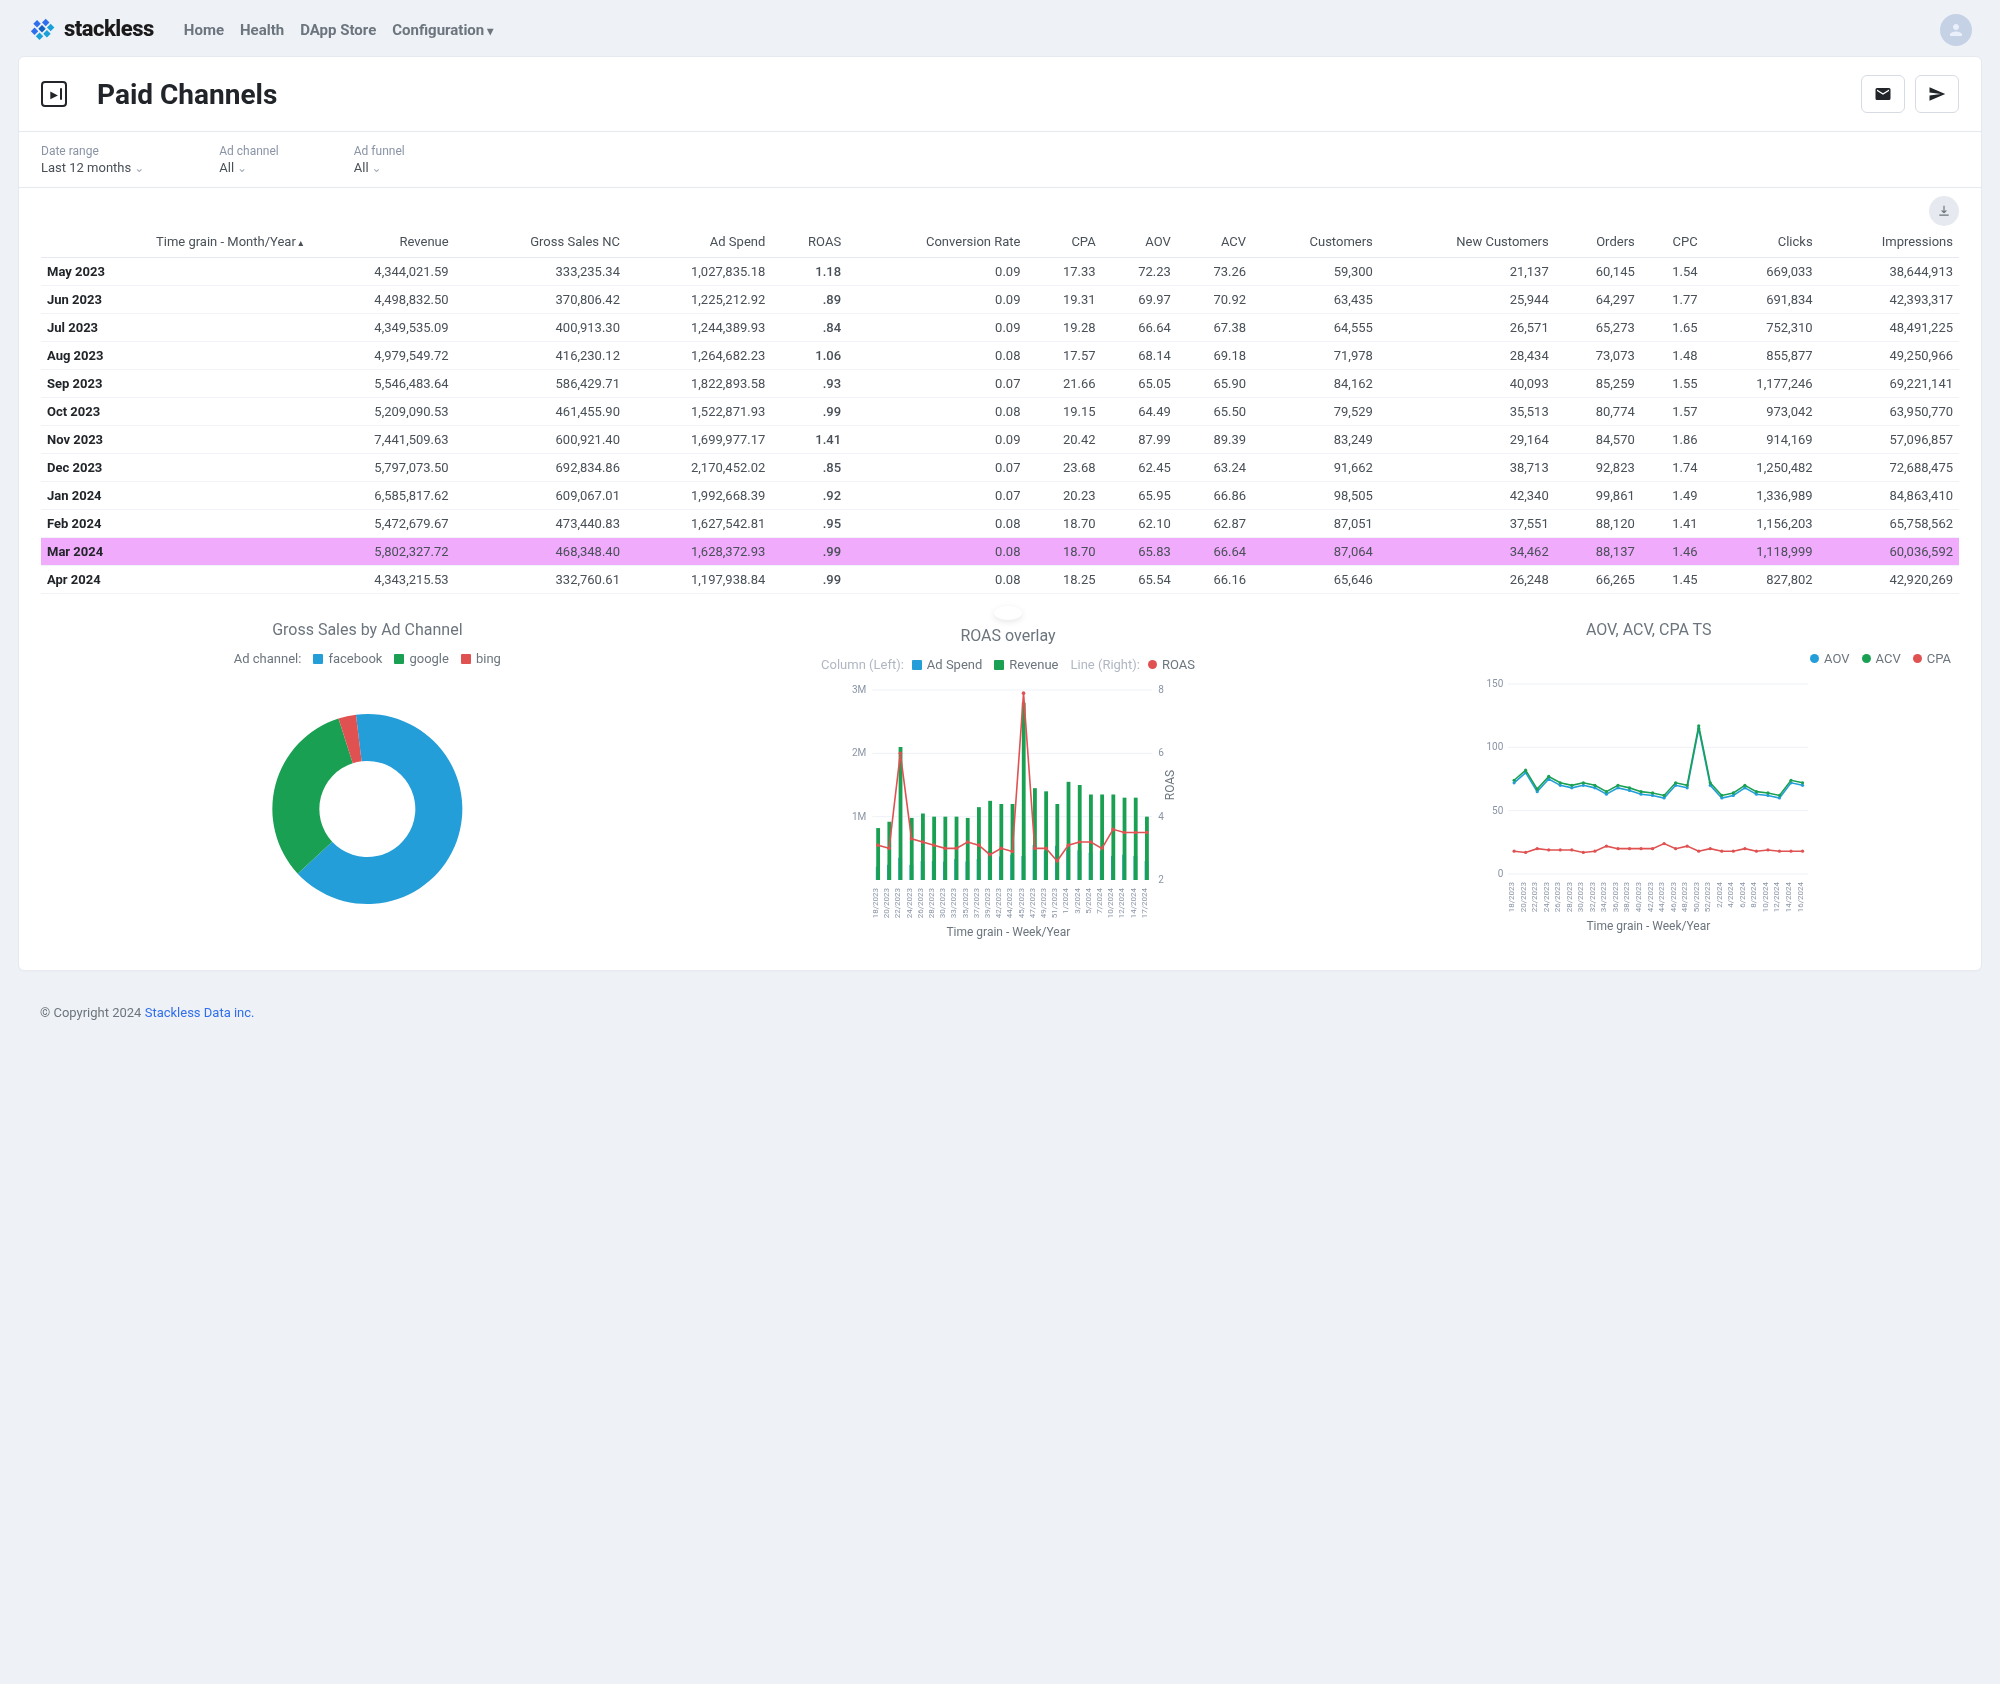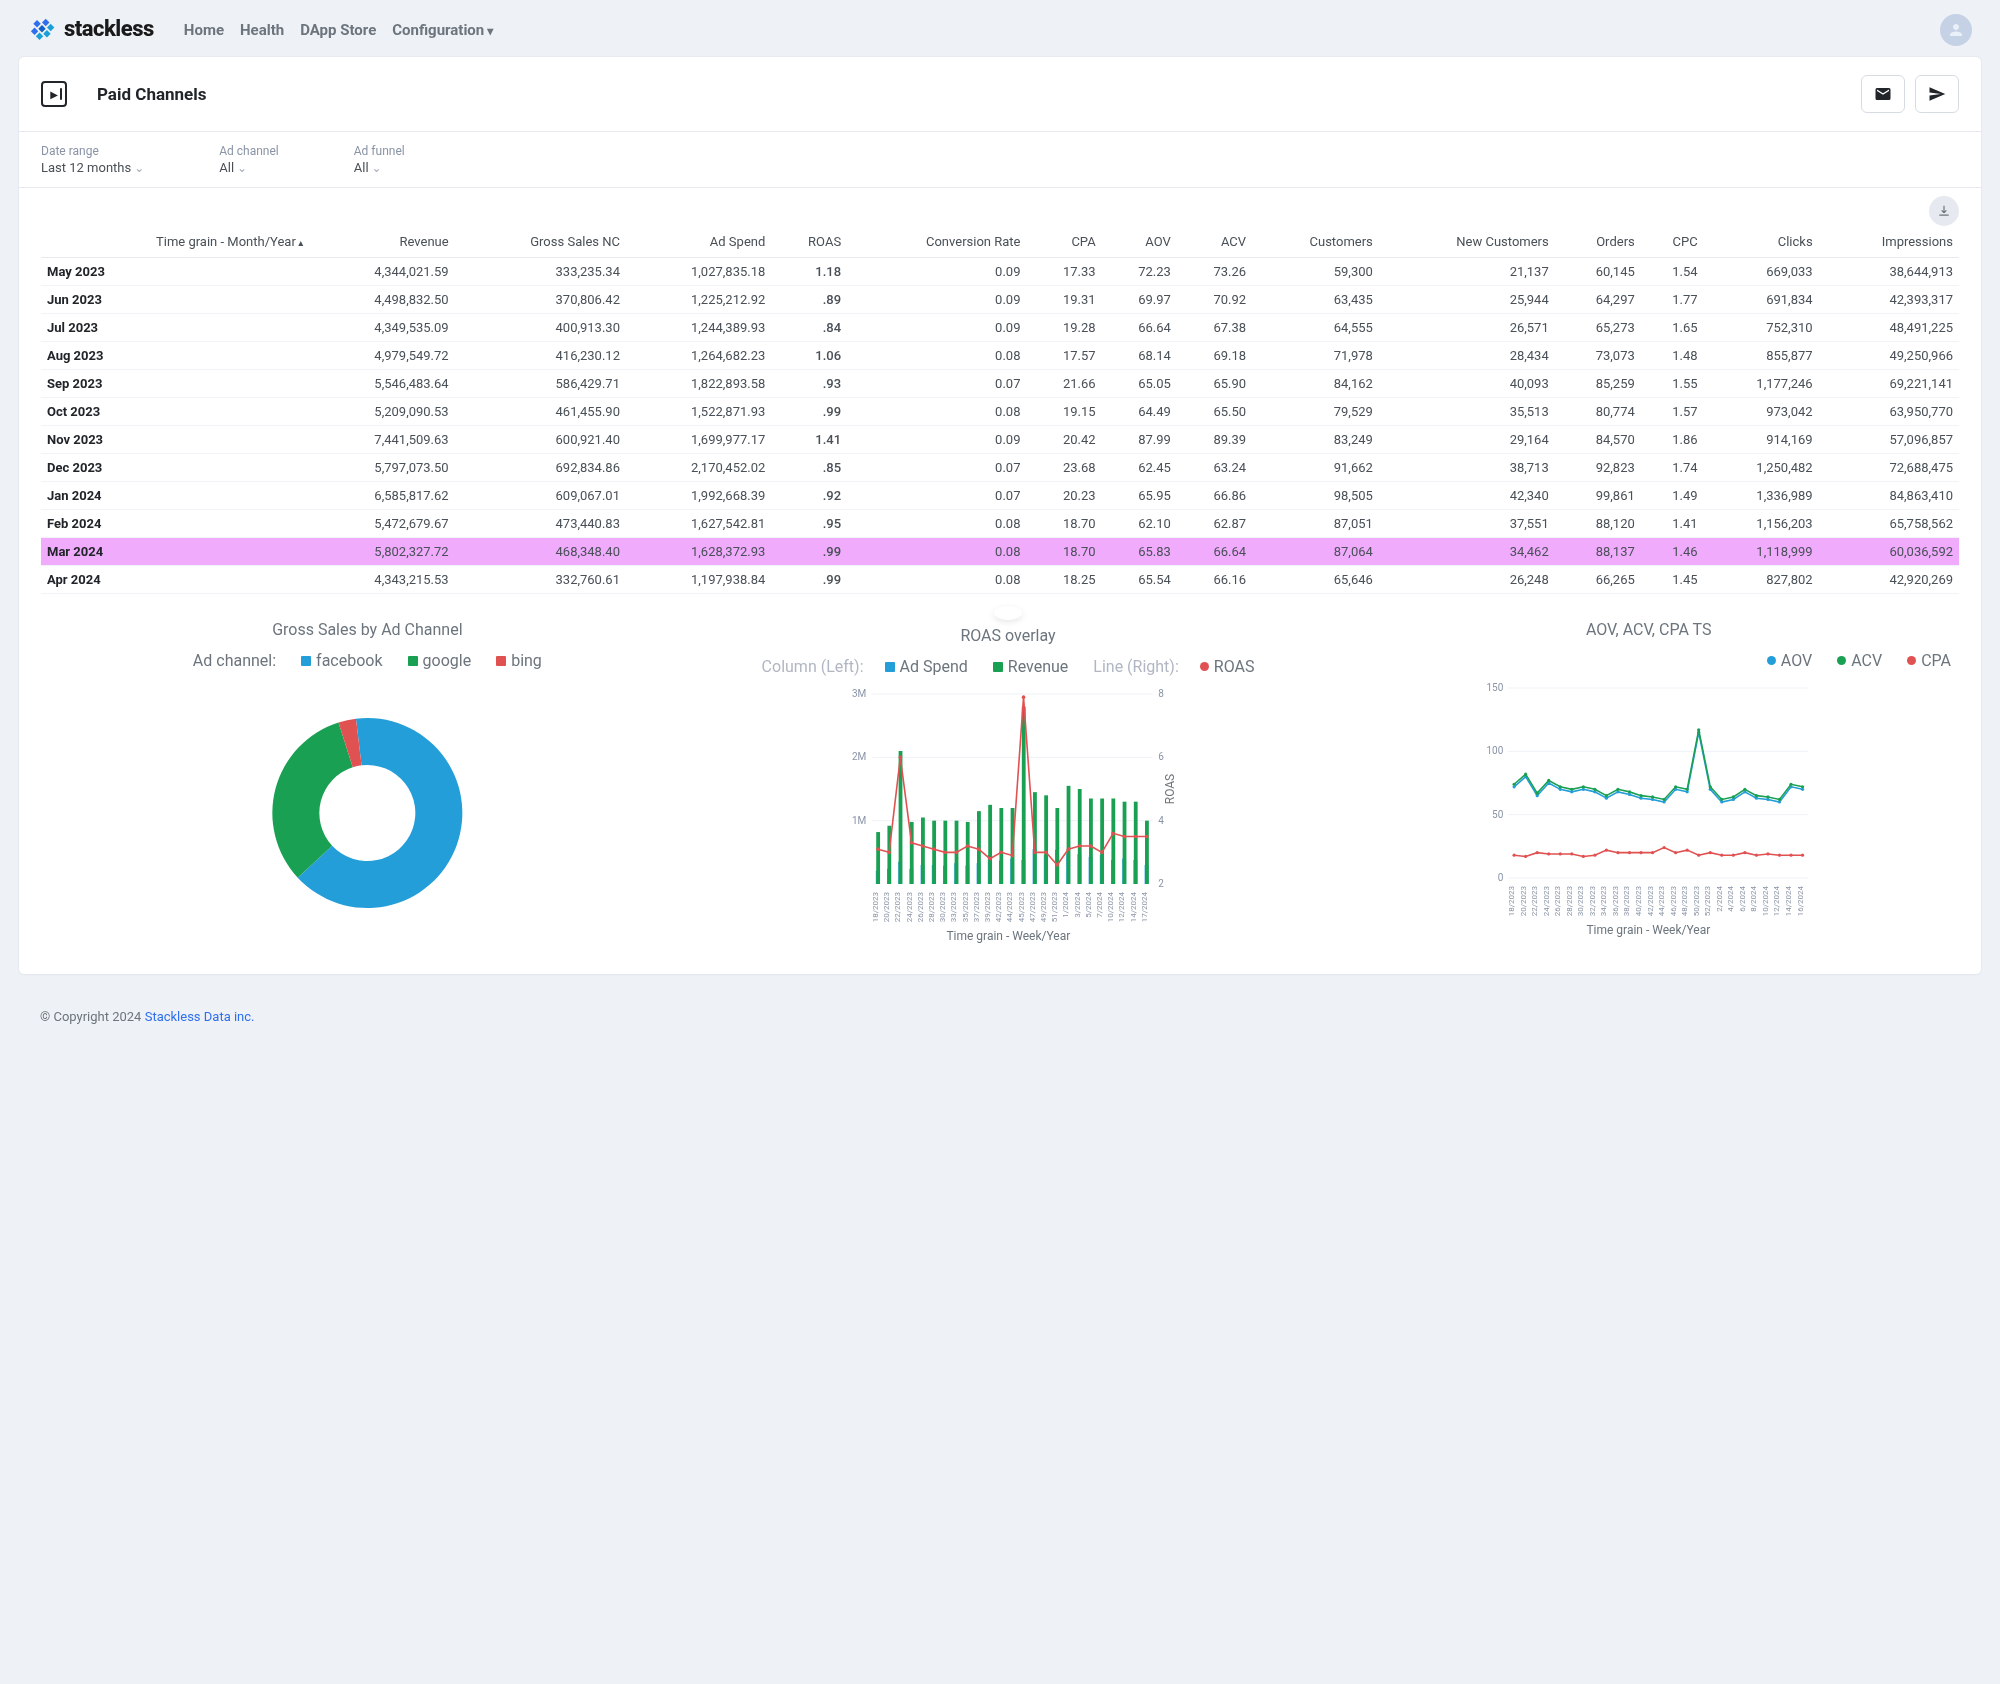--- a/index.html
+++ b/index.html
@@ -41,21 +41,21 @@
     padding: 18px 22px;
     border-bottom: 1px solid #e6e9ef;
   }
   .exec-icon {
     width: 26px; height: 26px; border: 2px solid #212529; border-radius: 4px;
     display: flex; align-items: center; justify-content: center;
     margin-right: 30px;
   }
   .exec-icon::before { content: "▶"; font-size: 10px; color: #212529; position: relative; left: 1px; }
   .exec-icon::after { content: ""; width: 2px; height: 12px; background: #212529; position: relative; left: 3px; border-radius: 1px; }
-  h1.page-title { font-size: 17px; font-weight: 700; color: #212529; }
+  h1.page-title { font-size: 28px; font-weight: 700; color: #212529; }
   .btn-icon {
     width: 44px; height: 38px; border: 1px solid #d6dbe4; border-radius: 6px;
     background: #fff; display: flex; align-items: center; justify-content: center;
     margin-left: 10px; cursor: pointer;
   }
   .btn-icon svg { width: 18px; height: 18px; fill: #212529; }
 
   .filters {
     display: flex; gap: 75px;
     padding: 12px 22px;
@@ -101,21 +101,21 @@
   table.data td:first-child { text-align: left; font-weight: 700; color: #212529; }
   table.data tbody tr.hl { background: #f0abfc; }
   .roas-green { color: #1aa053; font-weight: 500; }
   .roas-red { color: #e05252; font-weight: 500; }
 
   .charts-row {
     display: flex; gap: 20px; padding: 0 22px 30px 38px;
   }
   .chart-col { flex: 1; display: flex; flex-direction: column; align-items: center; }
   .chart-title { font-size: 16px; color: #6c757d; margin-bottom: 12px; }
-  .legend { font-size: 16px; color: #6c757d; margin-bottom: 8px; display:flex; gap:25px; justify-content:center; flex-wrap:wrap; }
+  .legend { font-size: 13px; color: #6c757d; margin-bottom: 8px; display:flex; gap:12px; justify-content:center; flex-wrap:wrap; }
   .legend .grp { color:#b0b7c3; margin-right:-4px; }
   .leg-item { display:inline-flex; align-items:center; gap:5px; }
   .sq { width:10px; height:10px; display:inline-block; border-radius:1px; }
   .dot { width:9px; height:9px; display:inline-block; border-radius:50%; }
   .c-blue { background:#249ed9; }
   .c-green { background:#1aa053; }
   .c-red { background:#e05252; }
 
   svg.chart { width: 100%; height: 260px; }
   .axis text { font-size: 10px; fill: #8a94a6; }

